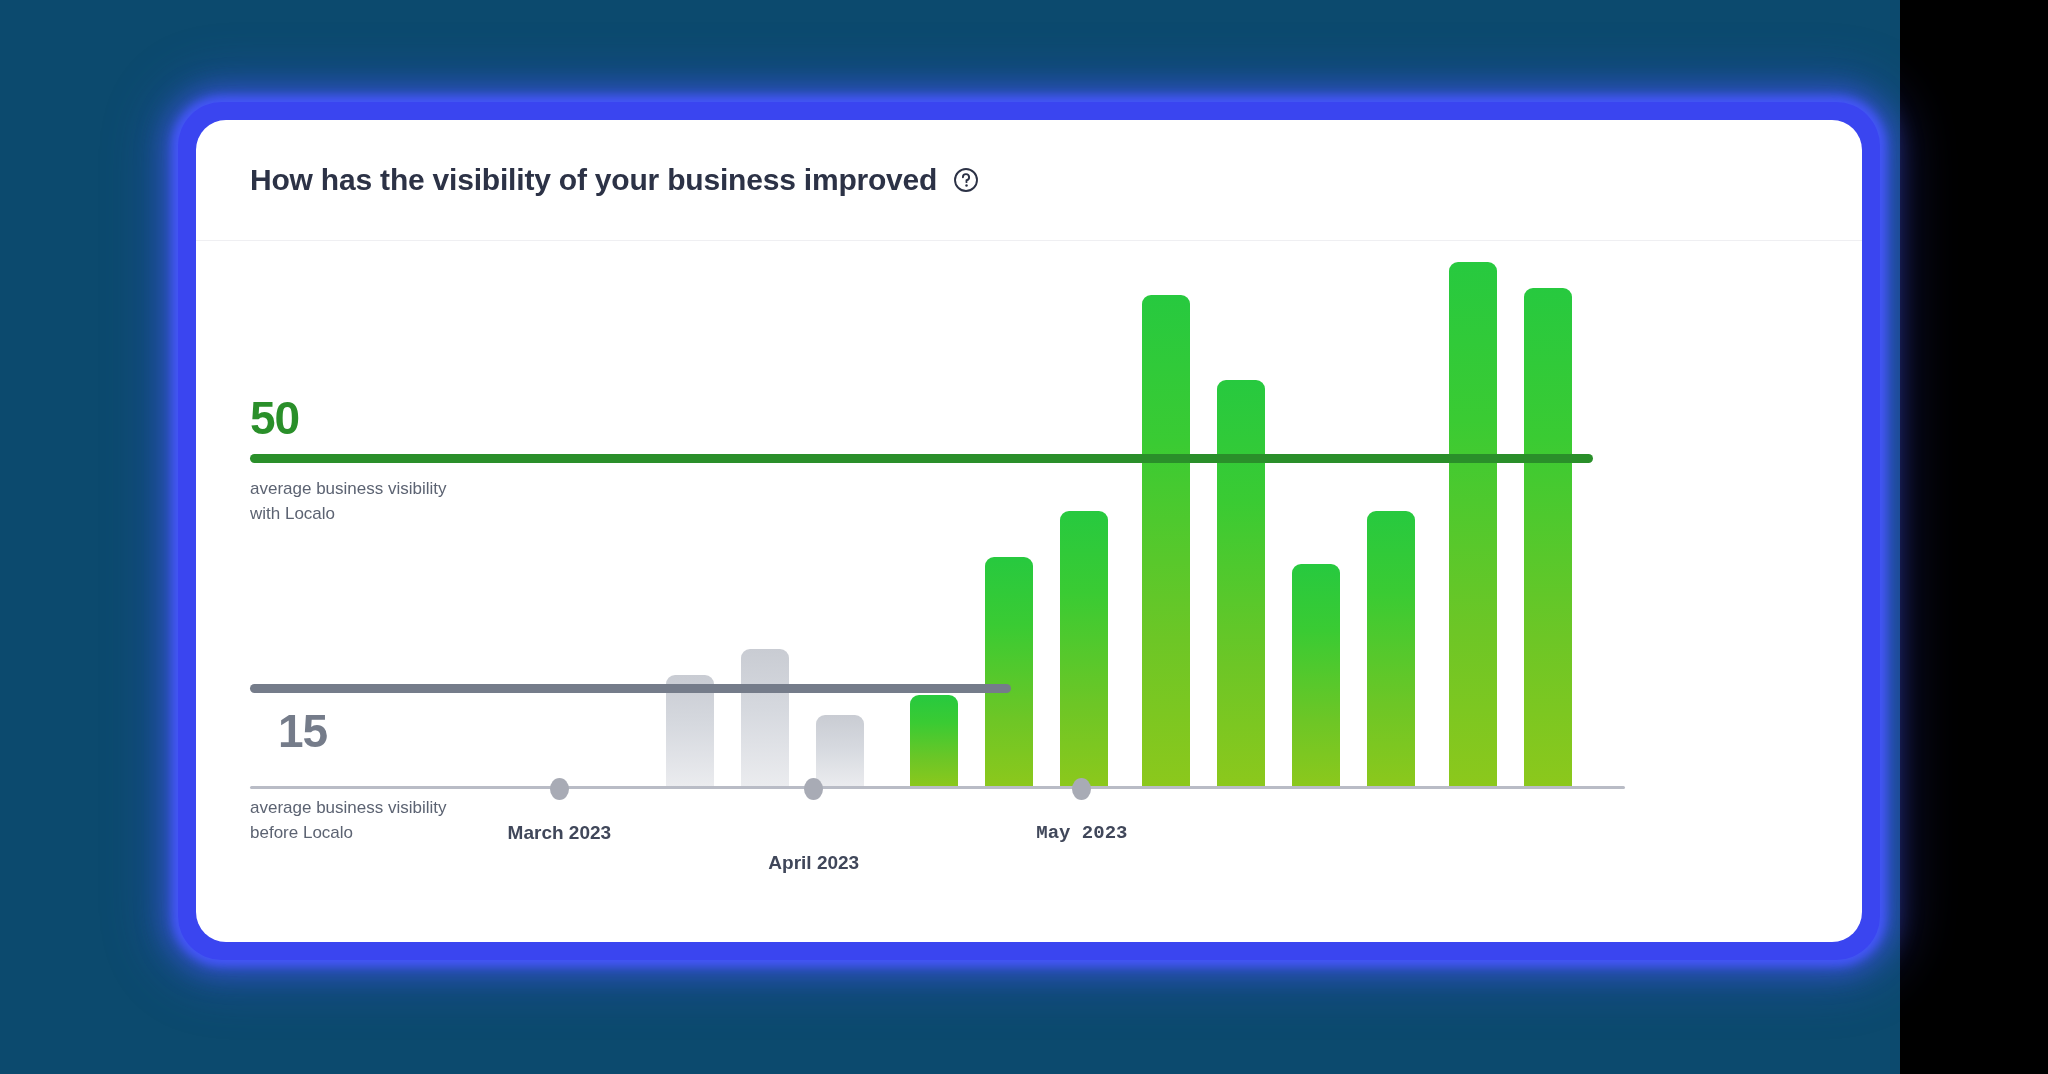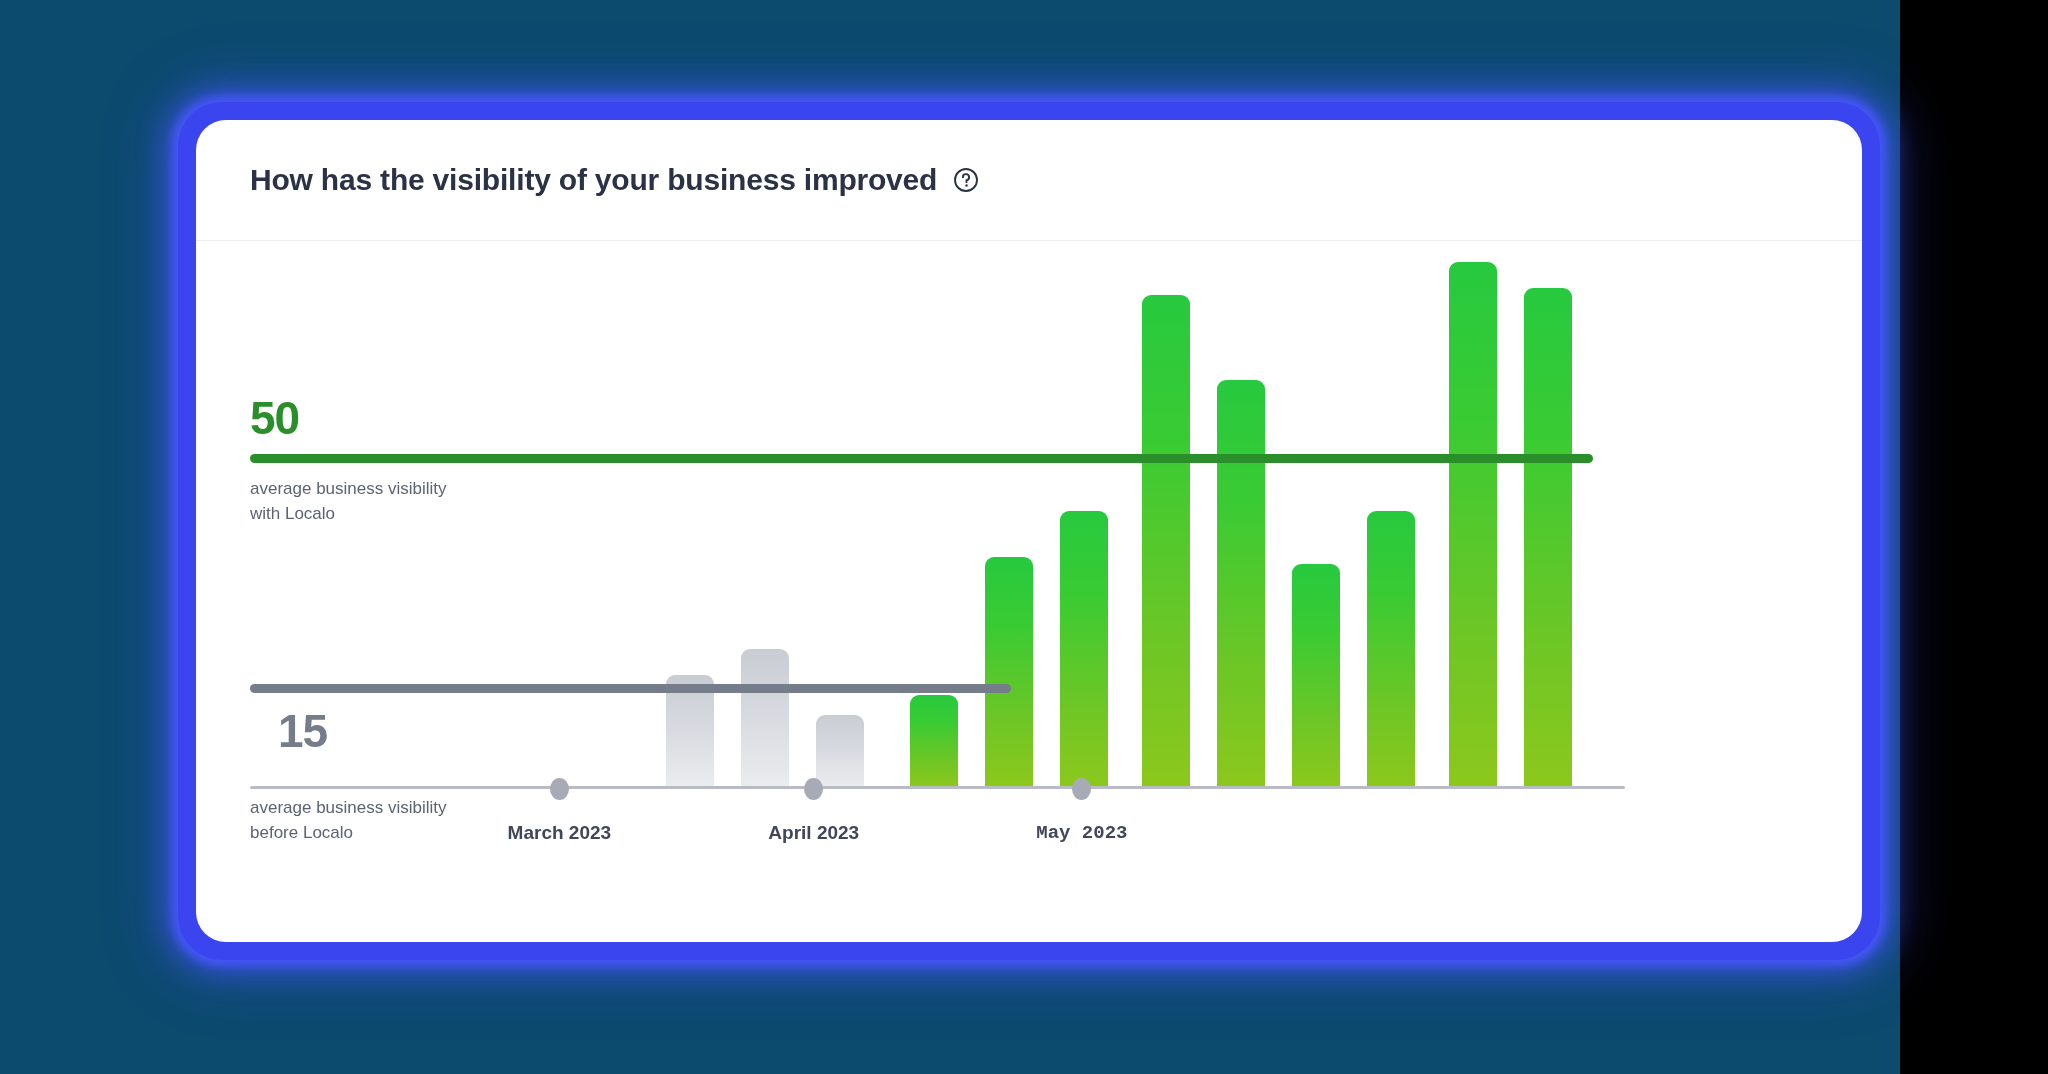--- a/index.html
+++ b/index.html
@@ -243,21 +243,21 @@
         <div class="ref-value grey">15</div>
       </div>
       <div class="ref-caption" style="position:absolute; left:54px; top:556px; width:300px;">average business visibility
 before Localo</div>
 
       <div class="axis-line"></div>
       <div id="ticks-layer">
           <div class="axis-dot" style="left: 353.875px;"></div>
           <div class="tick-label" style="left: 363.375px;">March 2023</div>
           <div class="axis-dot" style="left: 608.25px;"></div>
-          <div class="tick-label" style="left: 617.75px;">April 2023</div>
+          <div class="tick-label" style="left: 617.75px; margin-top: 30px;">April 2023</div>
           <div class="axis-dot" style="left: 876.375px;"></div>
           <div class="tick-label" style="left: 885.875px; font-family: Liberation Mono, monospace;">May 2023</div>
         </div>
 
 
     </div>
   </div>
 </div>
 
 </body></html>

